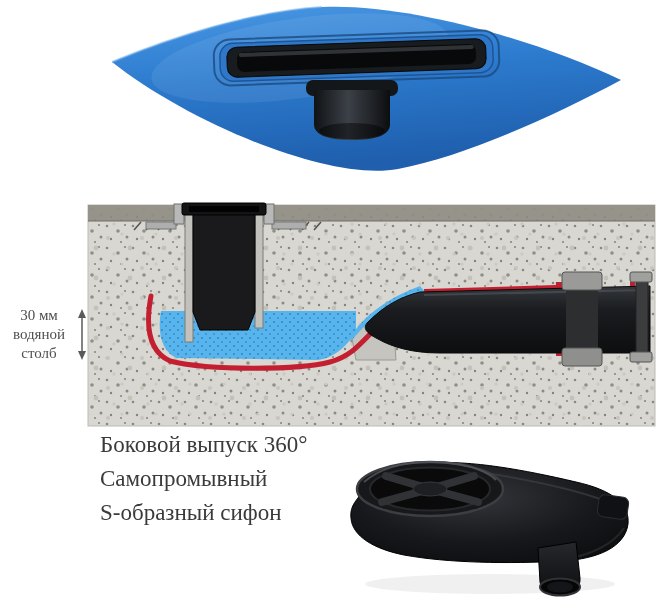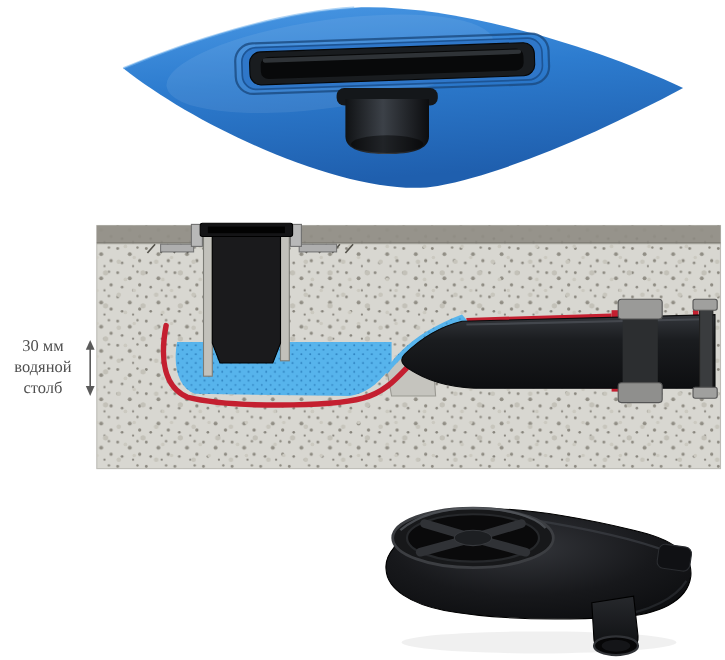--- a/index.html
+++ b/index.html
@@ -137,20 +137,25 @@
       <line x1="82" y1="115" x2="82" y2="154" stroke="#5a5a5a" stroke-width="1.5"></line>
       <polygon points="78,118 86,118 82,109" fill="#5a5a5a"></polygon>
       <polygon points="78,151 86,151 82,160" fill="#5a5a5a"></polygon>
     </g>
   </svg>
 
   <div class="abs" id="water-column-label">30 мм
 водяной
 столб</div>
 
+  <div class="abs" id="feature-list">
+    <div>Боковой выпуск 360°</div>
+    <div>Самопромывный</div>
+    <div>S-образный сифон</div>
+  </div>
 
   <svg class="abs" style="left:330px;top:432px" width="320" height="168" viewBox="0 0 320 168">
     <defs>
       <radialGradient id="siph" cx="0.45" cy="0.35" r="0.8">
         <stop offset="0" stop-color="#33353a"></stop>
         <stop offset="0.55" stop-color="#17181b"></stop>
         <stop offset="1" stop-color="#0a0b0d"></stop>
       </radialGradient>
       <linearGradient id="outGrad" x1="0" y1="0" x2="0" y2="1">
         <stop offset="0" stop-color="#26282c"></stop>

